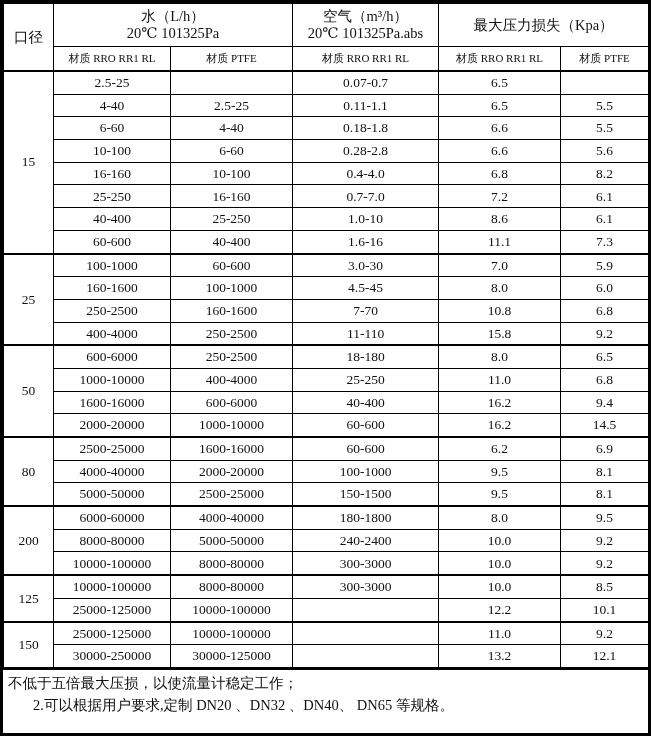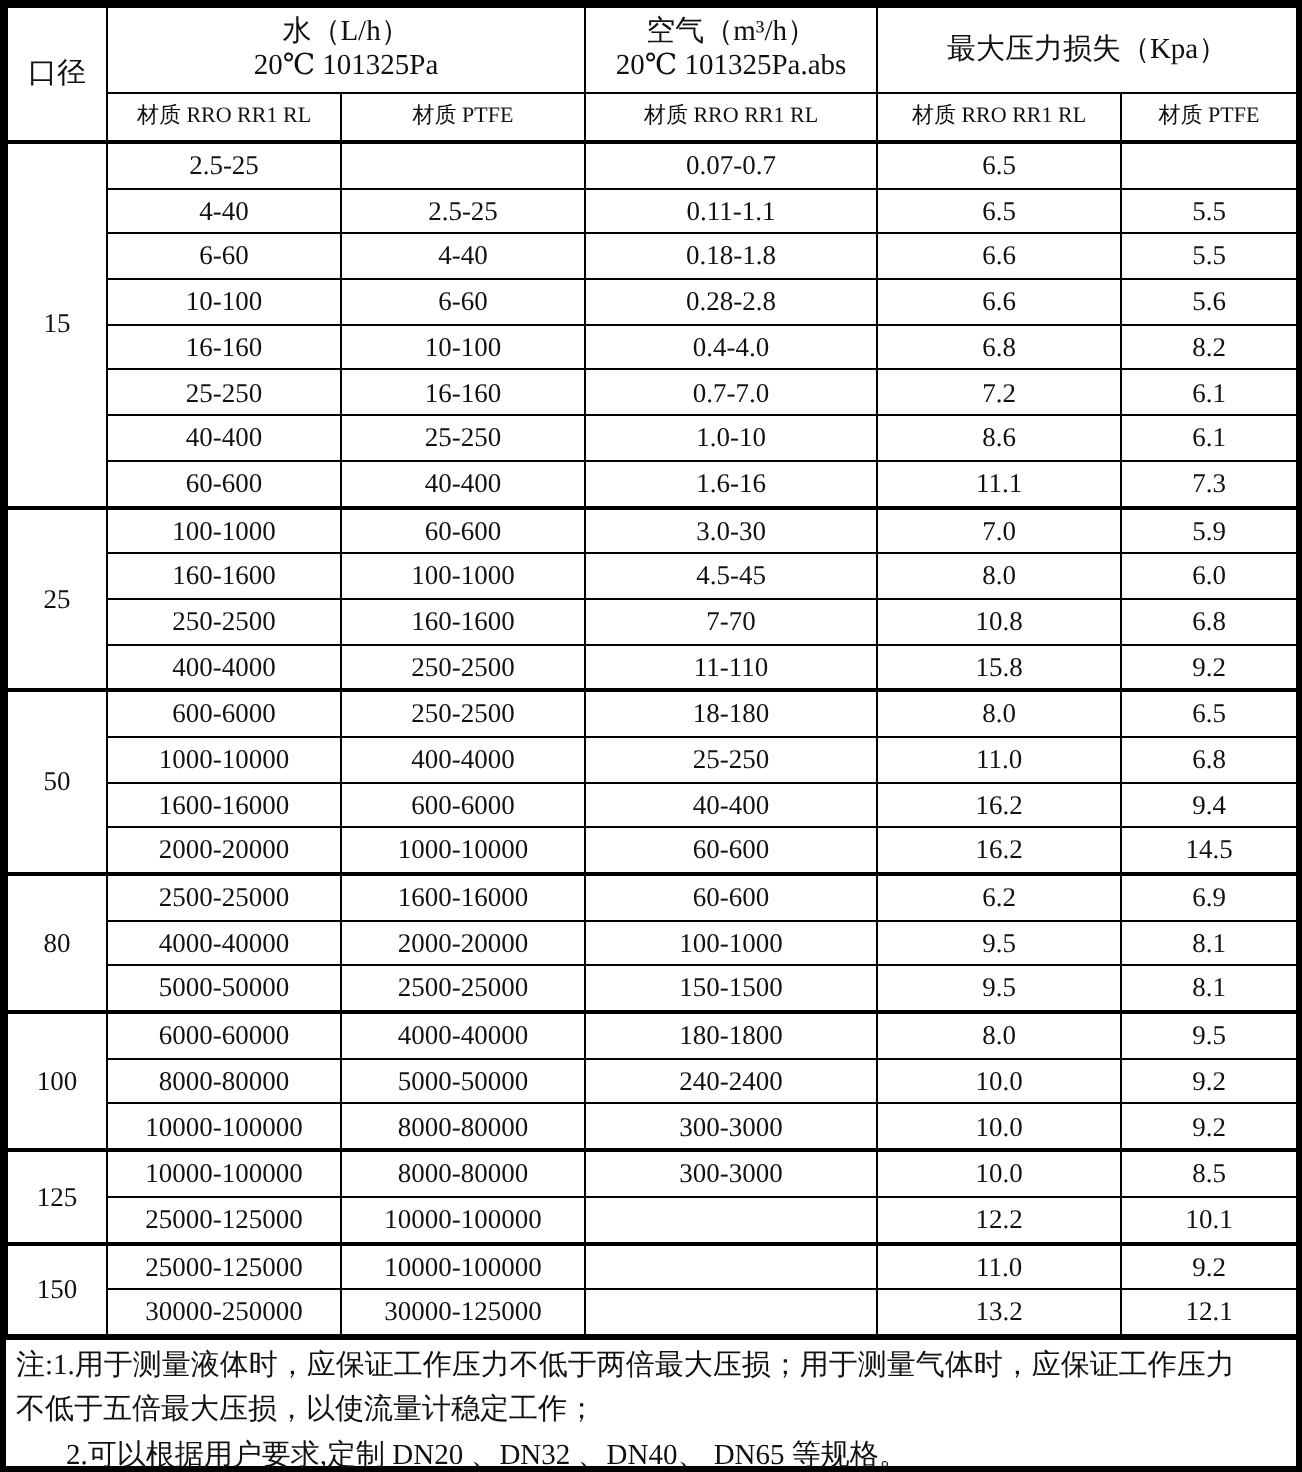--- a/index.html
+++ b/index.html
@@ -232,21 +232,21 @@
             <td>8.1</td>
           </tr>
           <tr>
             <td>5000-50000</td>
             <td>2500-25000</td>
             <td>150-1500</td>
             <td>9.5</td>
             <td>8.1</td>
           </tr>
           <tr class="group-start">
-            <td rowspan="3" class="dia">100</td>
+            <td rowspan="3" class="dia">200</td>
             <td>6000-60000</td>
             <td>4000-40000</td>
             <td>180-1800</td>
             <td>8.0</td>
             <td>9.5</td>
           </tr>
           <tr>
             <td>8000-80000</td>
             <td>5000-50000</td>
             <td>240-2400</td>
@@ -286,18 +286,17 @@
           <tr>
             <td>30000-250000</td>
             <td>30000-125000</td>
             <td></td>
             <td>13.2</td>
             <td>12.1</td>
           </tr>
         </tbody>
     </table>
     <div class="notes">
-      <div class="note-line">注:1.用于测量液体时，应保证工作压力不低于两倍最大压损；用于测量气体时，应保证工作压力</div>
       <div class="note-line">不低于五倍最大压损，以使流量计稳定工作；</div>
       <div class="note-line indent">2.可以根据用户要求,定制 DN20 、DN32 、DN40、 DN65 等规格。</div>
     </div>
   </div>
 </div>
 
 </body></html>

